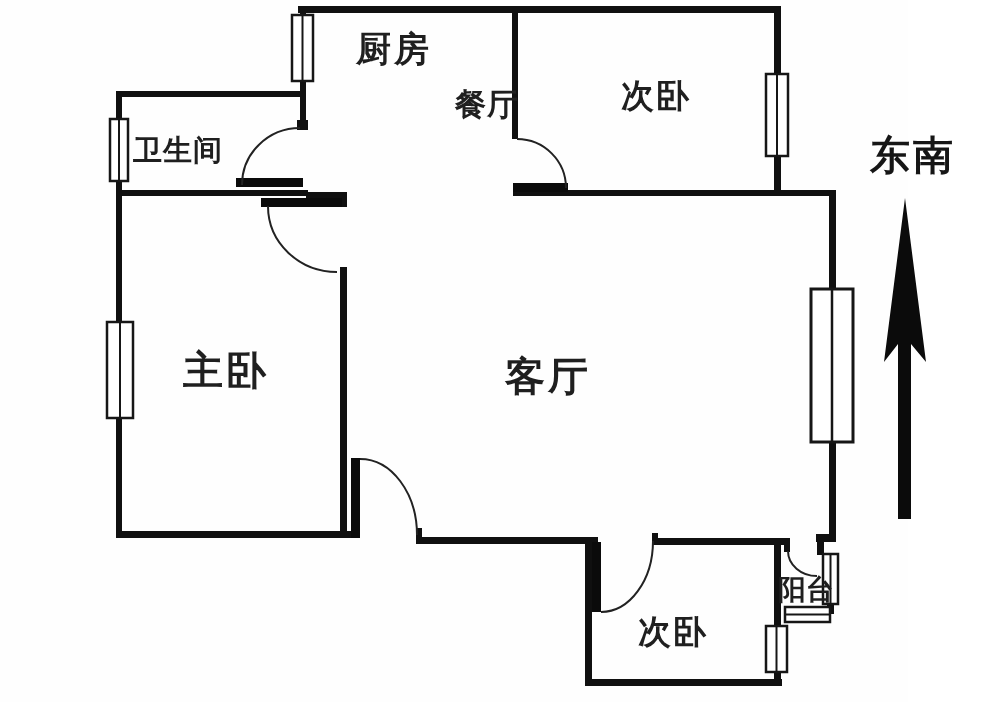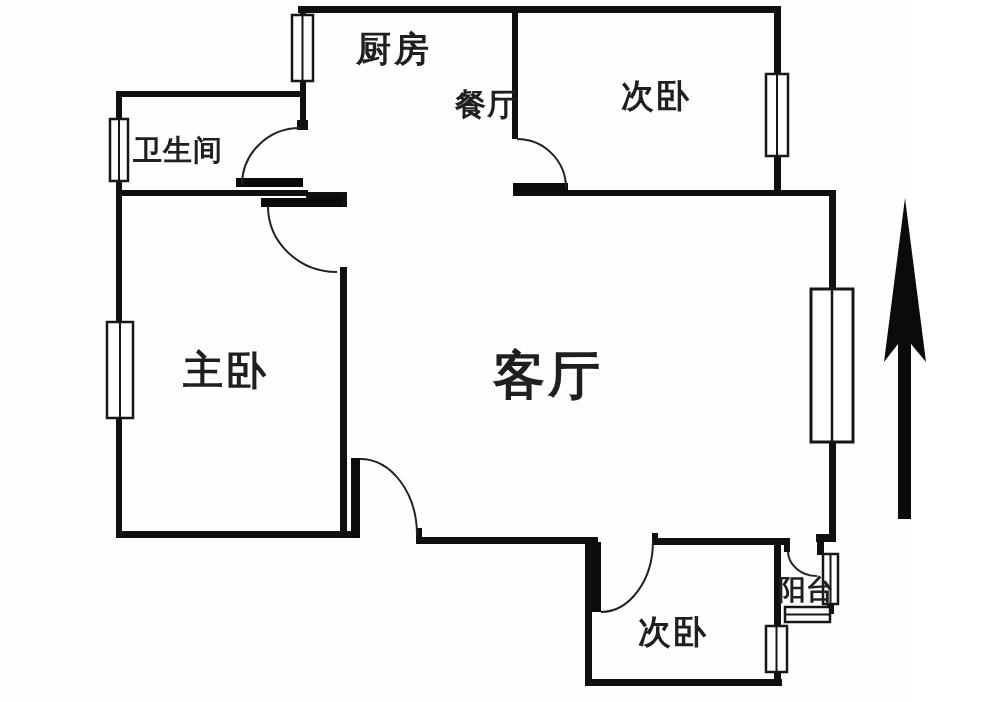--- a/index.html
+++ b/index.html
@@ -29,21 +29,21 @@
     font-weight: 600;
     letter-spacing: 3px;
     white-space: nowrap;
     user-select: none;
   }
   .lbl-kitchen        { left: 394px; top: 49px;  font-size: 35px; }
   .lbl-dining         { left: 487px; top: 105px; font-size: 31px; letter-spacing: 1px; }
   .lbl-bedroom-tr     { left: 656px; top: 96px;  font-size: 33px; letter-spacing: 2px; }
   .lbl-bathroom       { left: 178px; top: 151px; font-size: 29px; letter-spacing: 1px; }
   .lbl-master         { left: 226px; top: 370px; font-size: 40px; }
-  .lbl-living         { left: 548px; top: 376px; font-size: 52px; }
+  .lbl-living         { left: 548px; top: 376px; font-size: 40px; }
   .lbl-bedroom-b      { left: 673px; top: 632px; font-size: 33px; letter-spacing: 2px; }
   .lbl-balcony        { left: 806px; top: 590px; font-size: 28px; letter-spacing: 0px; }
   .lbl-compass {
     position: absolute;
     left: 913px; top: 155px;
     transform: translate(-50%, -50%);
     color: #161616;
     font-weight: 700;
     font-size: 40px;
     letter-spacing: 3px;
@@ -143,14 +143,15 @@
   </svg>
 
   <div class="room-label lbl-kitchen">厨房</div>
   <div class="room-label lbl-dining">餐厅</div>
   <div class="room-label lbl-bedroom-tr">次卧</div>
   <div class="room-label lbl-master">主卧</div>
   <div class="room-label lbl-bathroom">卫生间</div>
   <div class="room-label lbl-living">客厅</div>
   <div class="room-label lbl-bedroom-b">次卧</div>
   <div class="room-label lbl-balcony">阳台</div>
+  <div class="lbl-compass">东南</div>
 
 </div>
 
 </body></html>

